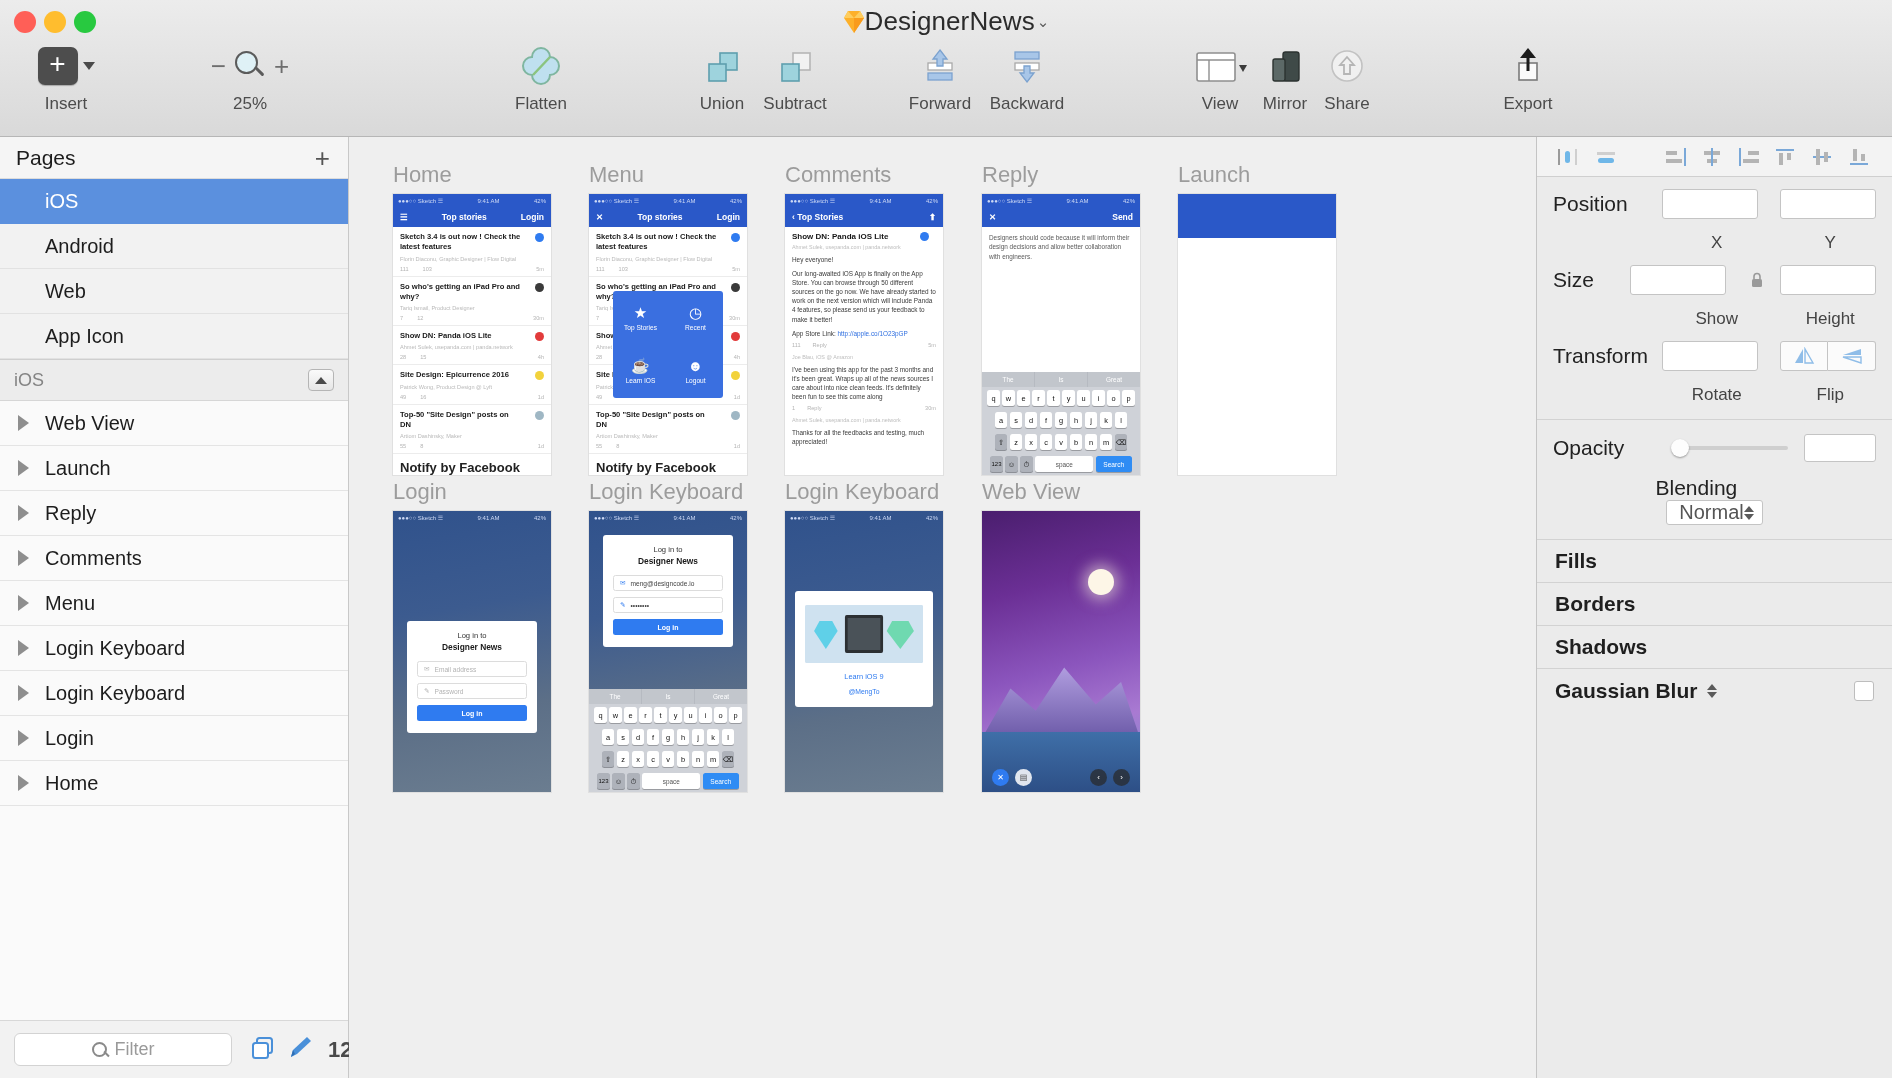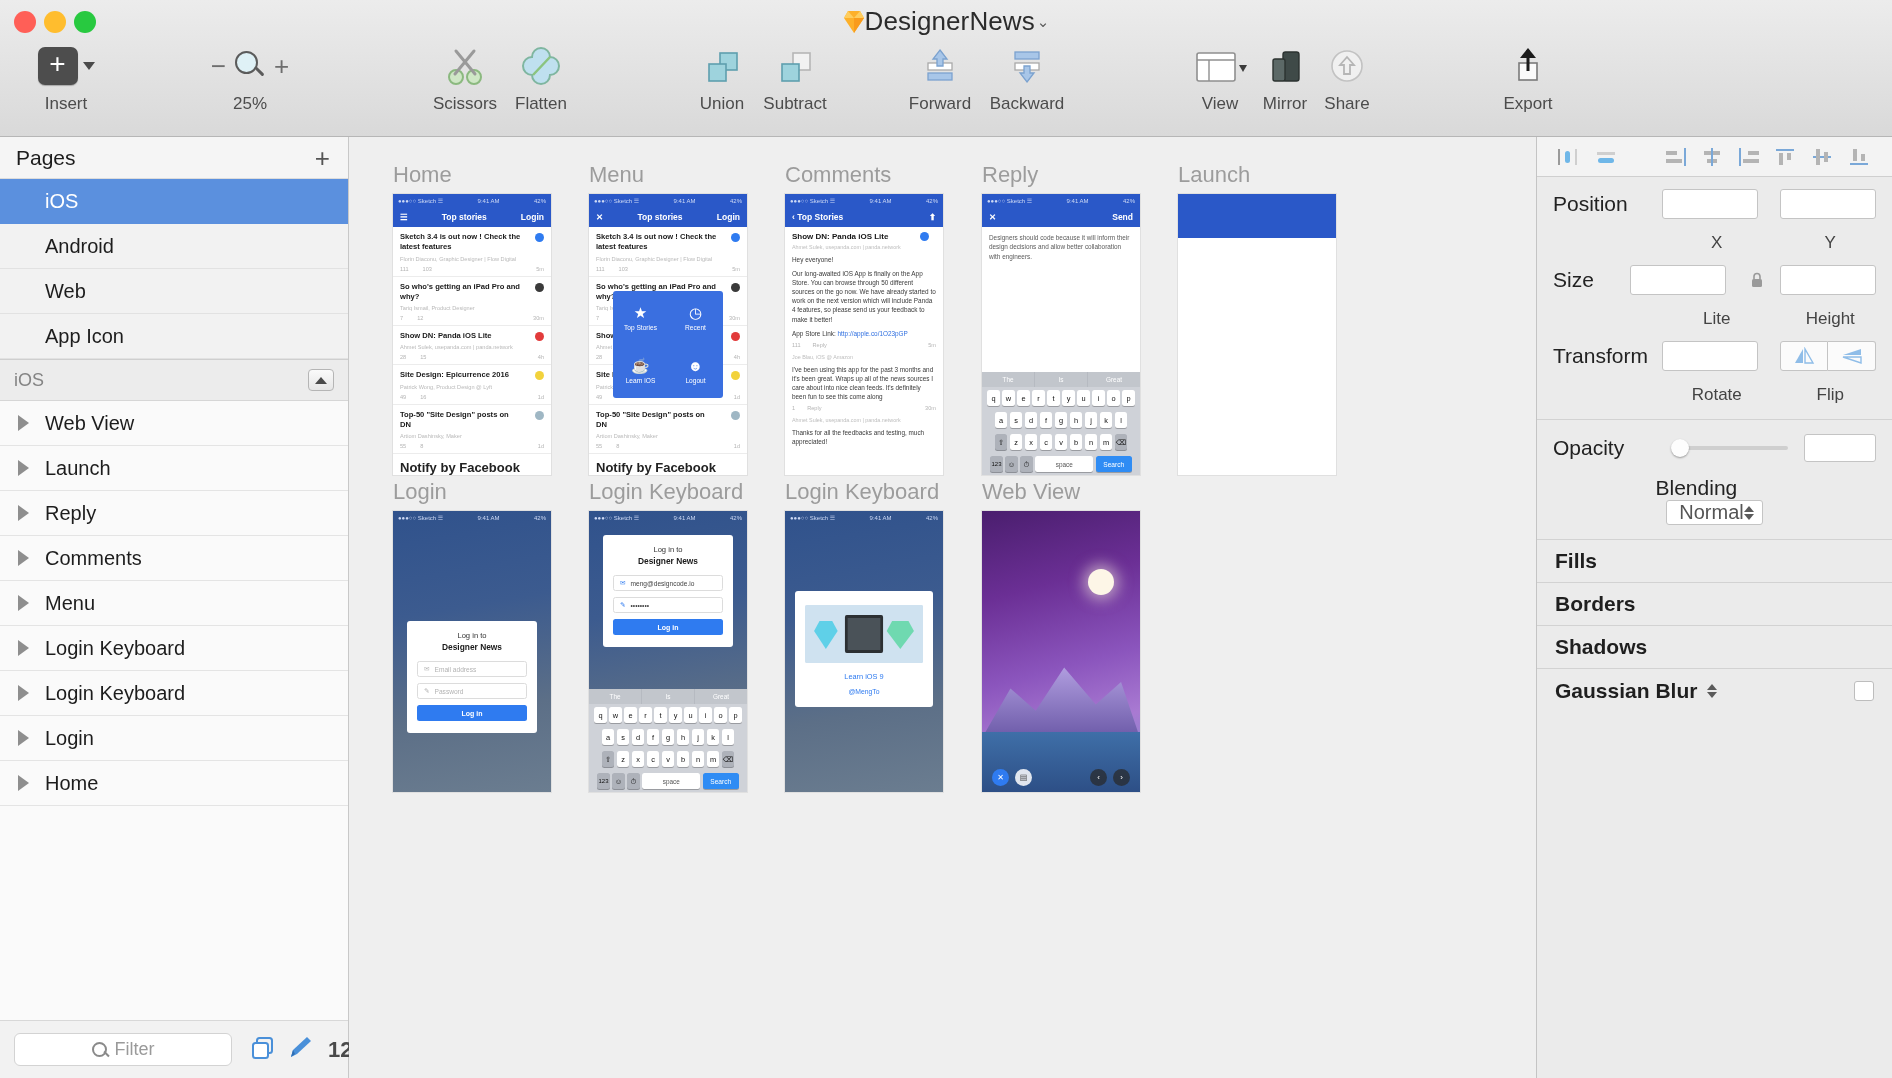--- a/index.html
+++ b/index.html
@@ -298,31 +298,20 @@
           <span class="zoom-sign">−</span>
           <span class="mag">
               <span class="lens"></span>
               <span class="handle"></span>
             </span>
           <span class="zoom-sign">+</span>
         </div>
         <div class="tb-label" style="text-align:center">25%</div>
       </div>
 
-      <div class="tb-item" style="left:415px">
-        <div class="tb-icon">
-          <svg width="44" height="44" viewBox="0 0 44 44">
-            <circle cx="13" cy="33" r="7" fill="#cfe7c6" stroke="#8bb97f" stroke-width="2"></circle>
-            <circle cx="31" cy="33" r="7" fill="#cfe7c6" stroke="#8bb97f" stroke-width="2"></circle>
-            <line x1="12" y1="30" x2="31" y2="7" stroke="#9a9a9a" stroke-width="3" stroke-linecap="round"></line>
-            <line x1="32" y1="30" x2="13" y2="7" stroke="#9a9a9a" stroke-width="3" stroke-linecap="round"></line>
-          </svg>
-        </div>
-        <div class="tb-label">Scissors</div>
-      </div>
 
       <div class="tb-item" style="left:491px">
         <div class="tb-icon">
           <svg width="44" height="44" viewBox="0 0 44 44">
             <path d="M13 13 A9 9 0 0 1 31 13 A9 9 0 0 1 31 31 A9 9 0 0 1 13 31 A9 9 0 0 1 13 13Z" fill="#bfe0ef" stroke="#7fb6a0" stroke-width="2"></path>
             <line x1="14" y1="31" x2="31" y2="13" stroke="#8bc47f" stroke-width="2.5"></line>
           </svg>
         </div>
         <div class="tb-label">Flatten</div>
       </div>
@@ -1007,21 +996,21 @@
             <span class="lock-icon">
               <svg width="12" height="16" viewBox="0 0 12 16">
                 <rect x="1" y="7" width="10" height="8" rx="1.5" fill="#9a9a9a"></rect>
                 <path d="M3 7 V4.5 A3 3 0 0 1 9 4.5 V7" fill="none" stroke="#9a9a9a" stroke-width="1.6"></path>
               </svg>
             </span>
             <div class="field" style="margin-left:-6px"></div>
           </div>
         </div>
         <div class="sub-labels">
-          <span class="sub-label">Lite</span>
+          <span class="sub-label">Show</span>
           <span class="sub-label">Height</span>
         </div>
 
         <div class="insp-row" style="margin-top:12px">
           <span class="insp-label">Transform</span>
           <div class="insp-fields">
             <div class="field"></div>
             <div class="flip-box">
               <div class="flip-btn first">
                 <svg width="22" height="18" viewBox="0 0 22 18">

